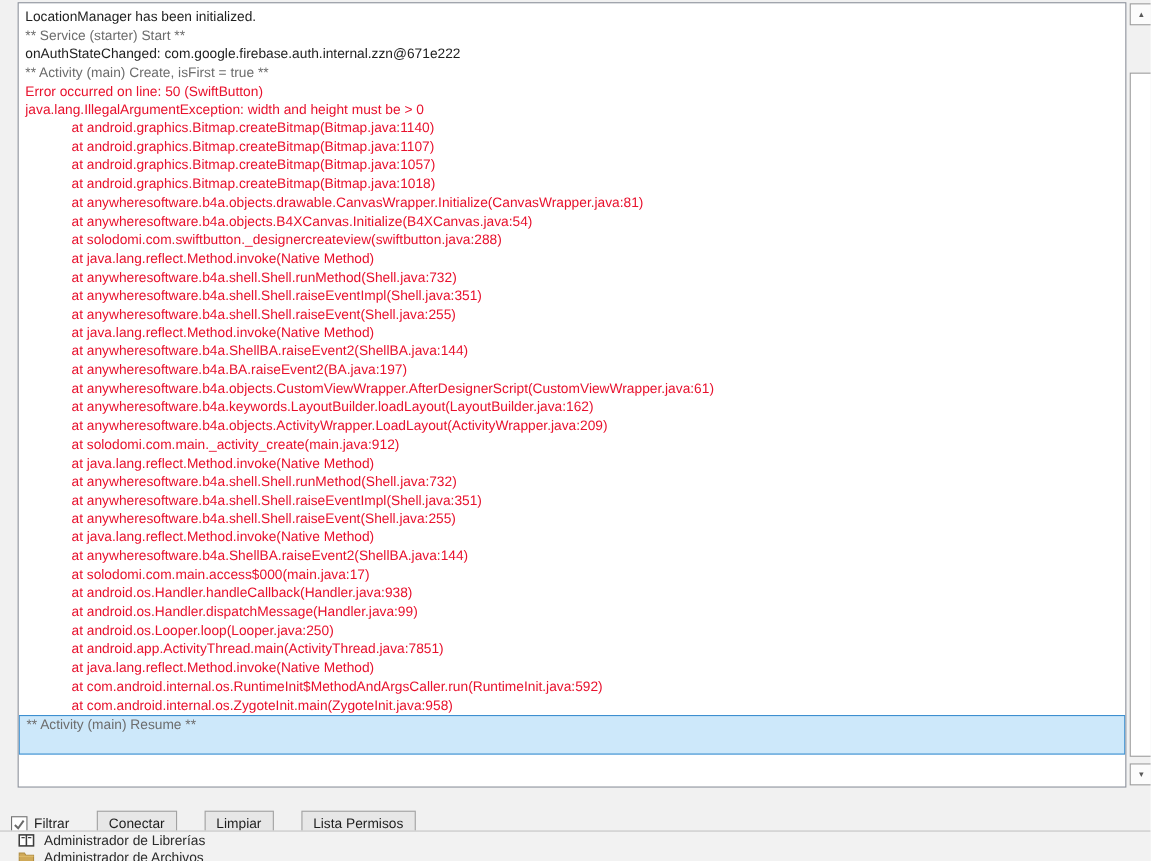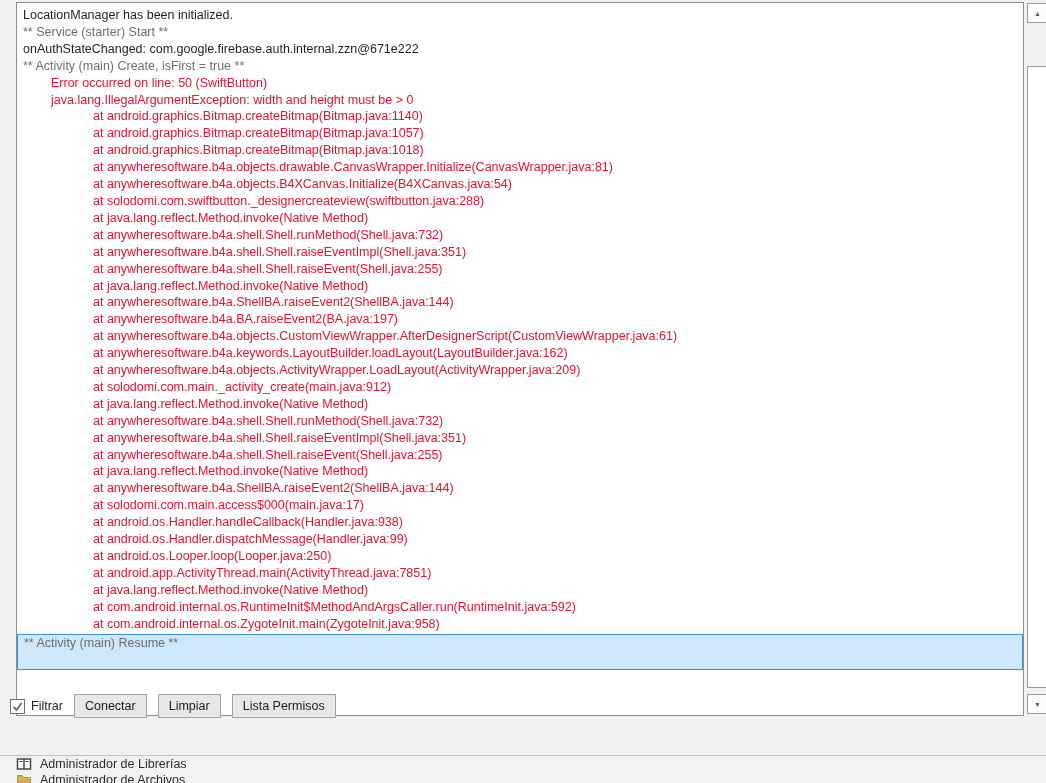--- a/index.html
+++ b/index.html
@@ -17,21 +17,21 @@
     flex:1; background:#ffffff; border:1px solid #8a8f99;
     padding-top:4px; overflow:hidden; position:relative;
   }
   .log-line {
     font-size:12.5px; line-height:16.9px; padding-left:6px;
     white-space:nowrap; cursor:default;
   }
   .log-line.indent { padding-left:48px; }
   .log-line.info   { color:var(--normal-text); }
   .log-line.status { color:var(--muted-text); }
-  .log-line.error  { color:var(--error-text);margin-left:28px; }
+  .log-line.error  { color:var(--error-text); }
   .log-line.selected {
     background:var(--sel-bg);
     border:1px solid var(--sel-border);
     color:var(--muted-text);
     line-height:17px; height:36px; margin-top:1px;
   }
 
   
   .scrollbar { width:28px; position:relative; }
   .sb-btn {
@@ -41,30 +41,31 @@
     font-size:7px; color:#5a5a5a; line-height:1;
   }
   .sb-btn.up { top:1px; }
   .sb-btn.down { bottom:2px; }
   .sb-thumb {
     position:absolute; left:3px; width:21px; top:64px; bottom:28px;
     background:#ffffff; border:1px solid #9b9b9b;
   }
 
   
-  .controls { position:absolute; left:10px; top:693px; height:26px; display:flex; align-items:center; gap:11px; }
+  .controls { position:absolute; left:10px; top:736px; height:26px; display:flex; align-items:center; gap:11px; }
   .checkbox-wrap { display:flex; align-items:center; gap:6px; font-size:12.5px; color:#1e1e1e; cursor:default; }
   .checkbox {
     width:15px; height:15px; background:#fff; border:1px solid #707070;
     display:flex; align-items:center; justify-content:center;
   }
   .btn {
     height:24px; padding:0 10px; background:#e7e7e7; border:1px solid #a2a2a2;
     font-size:12.5px; color:#1e1e1e; display:flex; align-items:center; cursor:default;
     font-family:"Liberation Sans", sans-serif;
+    margin-left:14px;
   }
 
   
   .tab-bar {
     position:absolute; left:0; right:0; top:755px; bottom:0;
     background:#f2f2f2; border-top:1px solid #c3c3c3;
     display:flex; align-items:stretch; padding-left:3px;flex-direction:column;
   }
   .tab {
     display:flex; align-items:center; gap:8px; padding:0 13px;
@@ -83,20 +84,21 @@
 
 <div class="log-panel">
   <div class="log-content">
       <div class="log-line info">LocationManager has been initialized.</div>
       <div class="log-line status">** Service (starter) Start **</div>
       <div class="log-line info">onAuthStateChanged: com.google.firebase.auth.internal.zzn@671e222</div>
       <div class="log-line status">** Activity (main) Create, isFirst = true **</div>
       <div class="log-line error">Error occurred on line: 50 (SwiftButton)</div>
       <div class="log-line error">java.lang.IllegalArgumentException: width and height must be &gt; 0</div>
       <div class="log-line error indent">at android.graphics.Bitmap.createBitmap(Bitmap.java:1140)</div>
+      <div class="log-line error indent">at android.graphics.Bitmap.createBitmap(Bitmap.java:1107)</div>
       <div class="log-line error indent">at android.graphics.Bitmap.createBitmap(Bitmap.java:1057)</div>
       <div class="log-line error indent">at android.graphics.Bitmap.createBitmap(Bitmap.java:1018)</div>
       <div class="log-line error indent">at anywheresoftware.b4a.objects.drawable.CanvasWrapper.Initialize(CanvasWrapper.java:81)</div>
       <div class="log-line error indent">at anywheresoftware.b4a.objects.B4XCanvas.Initialize(B4XCanvas.java:54)</div>
       <div class="log-line error indent">at solodomi.com.swiftbutton._designercreateview(swiftbutton.java:288)</div>
       <div class="log-line error indent">at java.lang.reflect.Method.invoke(Native Method)</div>
       <div class="log-line error indent">at anywheresoftware.b4a.shell.Shell.runMethod(Shell.java:732)</div>
       <div class="log-line error indent">at anywheresoftware.b4a.shell.Shell.raiseEventImpl(Shell.java:351)</div>
       <div class="log-line error indent">at anywheresoftware.b4a.shell.Shell.raiseEvent(Shell.java:255)</div>
       <div class="log-line error indent">at java.lang.reflect.Method.invoke(Native Method)</div>

